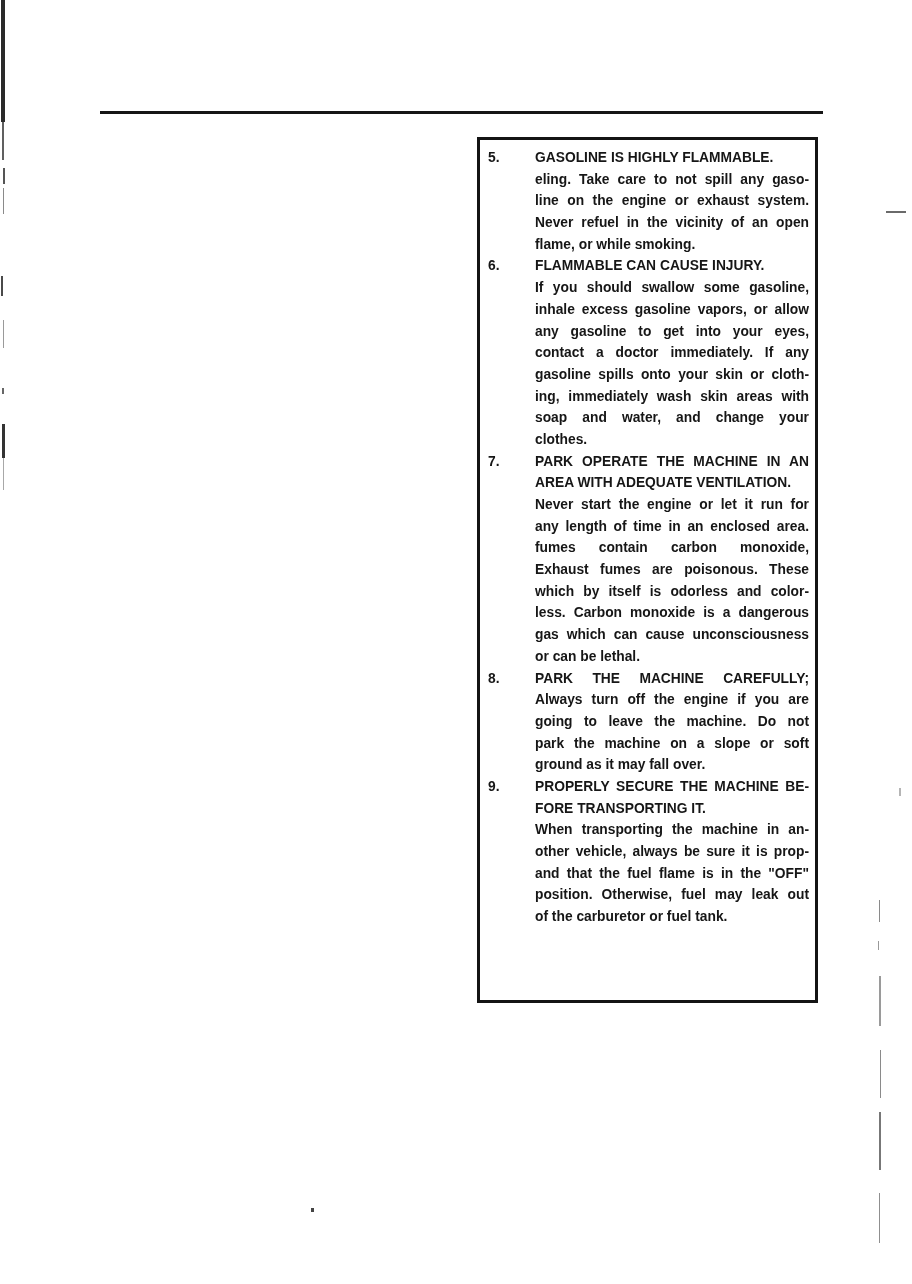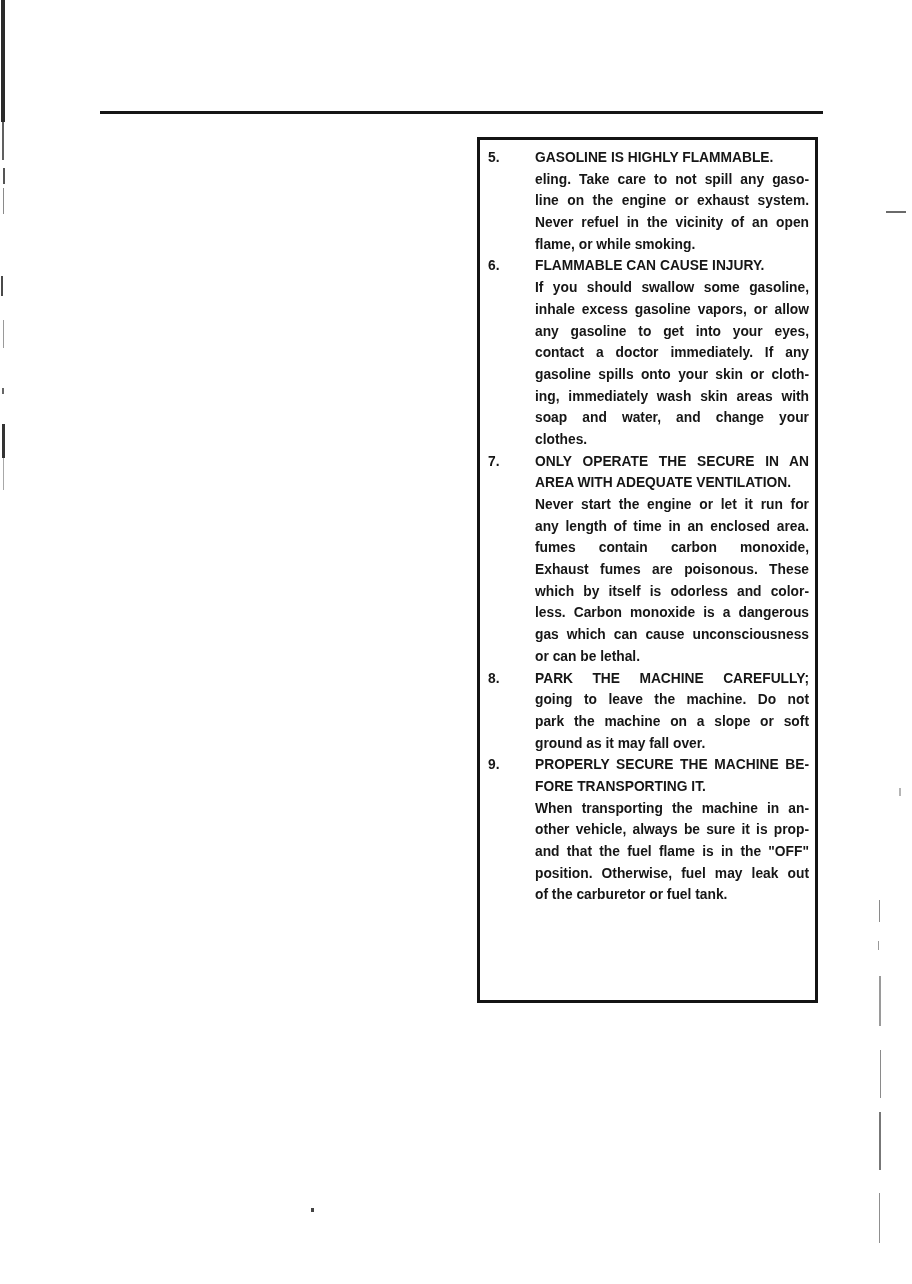--- a/index.html
+++ b/index.html
@@ -117,41 +117,42 @@
             <div class="line">gasoline spills onto your skin or cloth-</div>
             <div class="line">ing, immediately wash skin areas with</div>
             <div class="line">soap and water, and change your</div>
             <div class="line last">clothes.</div>
           </div>
   </li>
 
   <li class="item">
     <span class="num">7.</span>
     <div class="heading">
-            <div class="line">ONLY OPERATE THE SECURE IN AN</div>
+            <div class="line">PARK OPERATE THE MACHINE IN AN</div>
             <div class="line last">AREA WITH ADEQUATE VENTILATION.</div>
           </div>
     <div class="body">
             <div class="line">Never start the engine or let it run for</div>
             <div class="line">any length of time in an enclosed area.</div>
             <div class="line">fumes contain carbon monoxide,</div>
             <div class="line">Exhaust fumes are poisonous. These</div>
             <div class="line">which by itself is odorless and color-</div>
             <div class="line">less. Carbon monoxide is a dangerous</div>
             <div class="line">gas which can cause unconsciousness</div>
             <div class="line last">or can be lethal.</div>
           </div>
   </li>
 
   <li class="item">
     <span class="num">8.</span>
     <div class="heading">
             <div class="line">PARK THE MACHINE CAREFULLY;</div>
           </div>
     <div class="body">
+            <div class="line">Always turn off the engine if you are</div>
             <div class="line">going to leave the machine. Do not</div>
             <div class="line">park the machine on a slope or soft</div>
             <div class="line last">ground as it may fall over.</div>
           </div>
   </li>
 
   <li class="item">
     <span class="num">9.</span>
     <div class="heading">
             <div class="line">PROPERLY SECURE THE MACHINE BE-</div>

